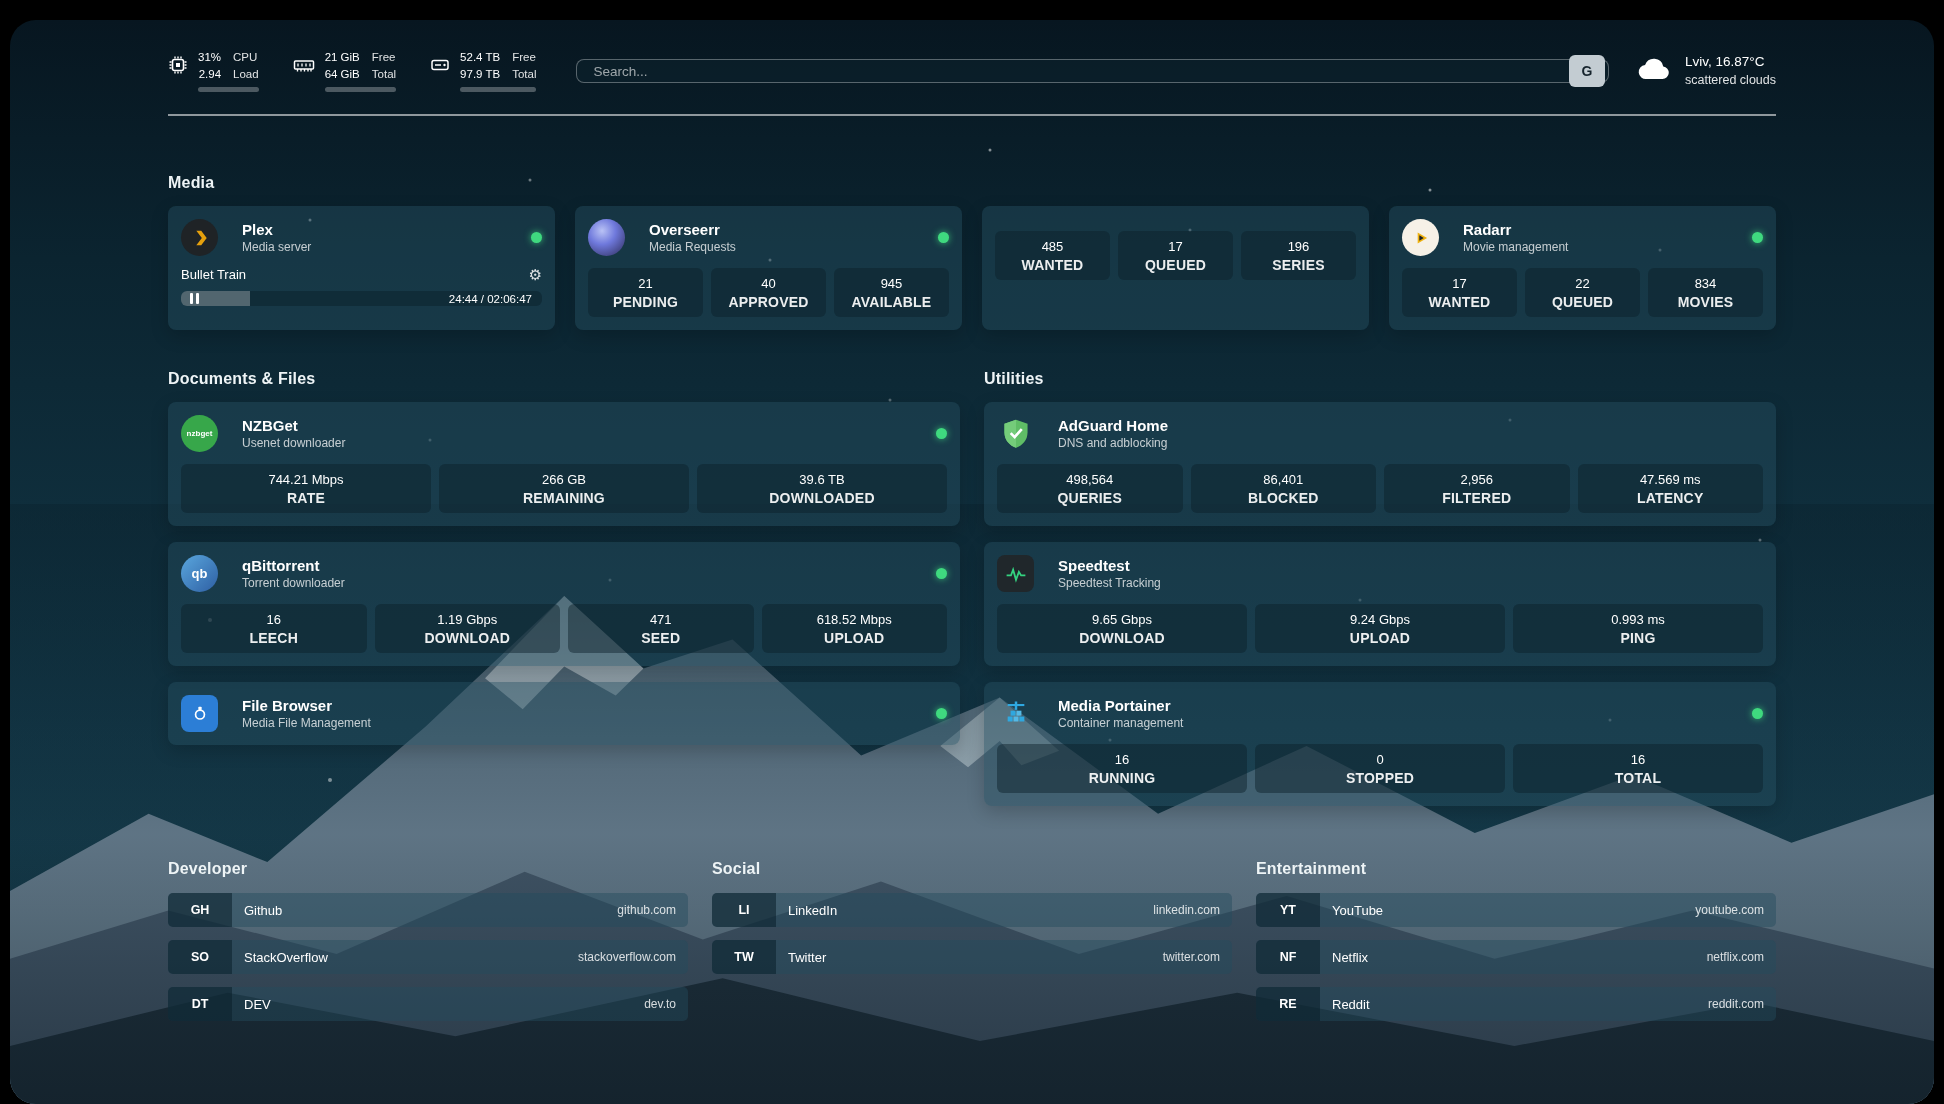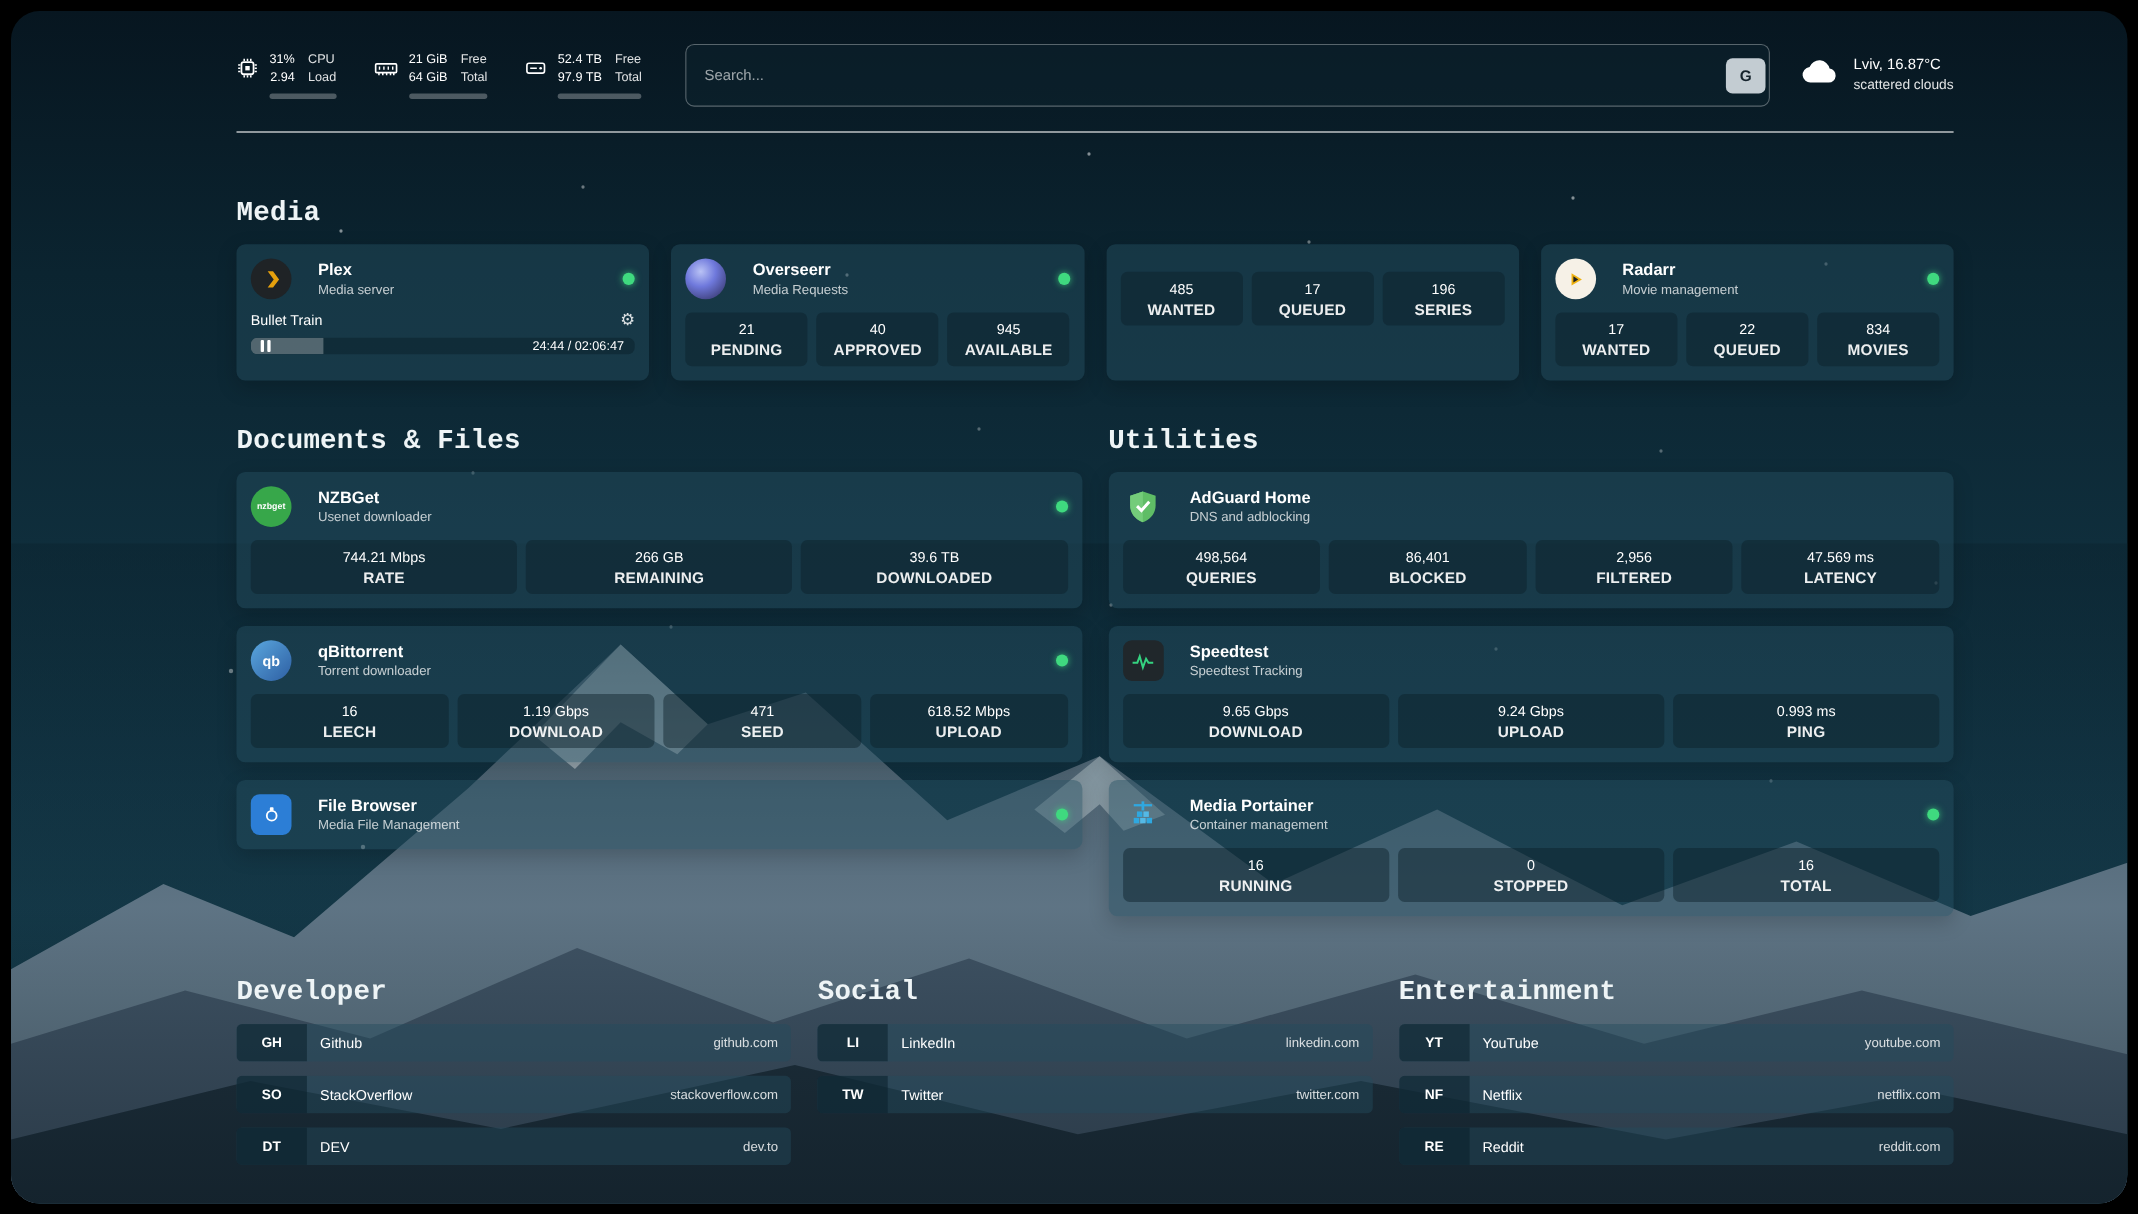--- a/index.html
+++ b/index.html
@@ -1,52 +1,51 @@
 <!DOCTYPE html>
 <html><head>
 <meta charset="utf-8">
 <style>
   html,body{margin:0;padding:0;background:#000;}
   *{box-sizing:border-box;}
   .screen{
-    position:relative;width:1924px;height:1084px;margin:10px auto;
+    position:relative;width:1924px;height:1084px;margin:20px auto;
     border-radius:26px;overflow:hidden;color:#fff;
     font-family:"Liberation Sans",sans-serif;
     background:linear-gradient(180deg,#071620 0%,#0b2430 22%,#0f2e3c 45%,#143848 65%,#18404f 100%);
-    padding-left:47px;
   }
   .mountains{position:absolute;left:0;bottom:0;width:100%;height:600px;display:block;}
   .tint{position:absolute;left:0;bottom:0;width:100%;height:600px;
     background:linear-gradient(180deg,rgba(11,36,48,0.55),rgba(11,36,48,0.15) 55%,rgba(4,16,24,0.45));pointer-events:none;}
   .stars{position:absolute;inset:0;pointer-events:none;}
   .content{position:relative;height:100%;padding:30px 158px 0;}
 
   
   .topbar{display:flex;align-items:center;}
   .resource{display:flex;gap:10px;align-items:flex-start;margin-right:34px;}
   .res-icon{margin-top:5px;flex:none;}
   .res-grid{display:grid;grid-template-columns:auto auto;column-gap:12px;row-gap:1px;font-size:11.5px;line-height:1.35;}
   .res-val{text-align:right;white-space:nowrap;}
   .res-lbl{color:rgba(255,255,255,0.88);white-space:nowrap;}
   .res-bar{grid-column:1 / 3;height:5px;background:rgba(255,255,255,0.28);border-radius:3px;margin-top:4px;overflow:hidden;}
   .res-fill{height:100%;background:#e9eef0;border-radius:3px;}
-  .searchbox{flex:1;display:flex;align-items:center;height:57px;margin:0 28px 0 6px;
+  .searchbox{flex:1;display:flex;align-items:center;height:24px;margin:0 28px 0 6px;
     background:rgba(12,34,45,0.55);border:1px solid rgba(255,255,255,0.32);border-radius:8px;padding:3px 3px 3px 14px;}
   .search-input{flex:1;background:transparent;border:none;outline:none;color:#fff;font-size:13.5px;font-family:"Liberation Sans",sans-serif;}
   .search-input::placeholder{color:rgba(255,255,255,0.6);}
   .search-btn{width:36px;height:32px;border:none;border-radius:6px;background:#c3ccd2;color:#15232c;
     font-weight:700;font-size:14px;cursor:pointer;font-family:"Liberation Sans",sans-serif;}
   .weather{display:flex;align-items:center;gap:12px;}
   .weather-txt{line-height:1.4;}
   .weather-loc{font-size:13.5px;}
   .weather-cond{font-size:12.5px;color:rgba(255,255,255,0.88);}
 
   .divider{border-bottom:2px solid rgba(255,255,255,0.55);margin-top:22px;}
 
-  .section-title{font-size:25px;font-weight:600;letter-spacing:0.2px;color:#eef4f6;font-family:Liberation Mono, monospace;}
+  .section-title{font-size:16px;font-weight:600;letter-spacing:0.2px;color:#eef4f6;}
   .media-section{margin-top:58px;}
   .media-grid{display:grid;grid-template-columns:repeat(4,1fr);gap:20px;margin-top:14px;}
 
   .card{background:rgba(38,78,96,0.46);border-radius:8px;padding:13px;box-shadow:0 6px 18px rgba(0,0,0,0.18);cursor:pointer;}
   .card-head{display:flex;align-items:center;gap:24px;}
   .svc-icon{width:37px;height:37px;border-radius:50%;display:flex;align-items:center;justify-content:center;flex:none;overflow:hidden;}
   .svc-icon.square{border-radius:8px;}
   .svc-txt{min-width:0;}
   .svc-name{font-size:15px;font-weight:600;white-space:nowrap;}
   .svc-sub{font-size:12px;color:rgba(255,255,255,0.75);margin-top:2px;white-space:nowrap;}

